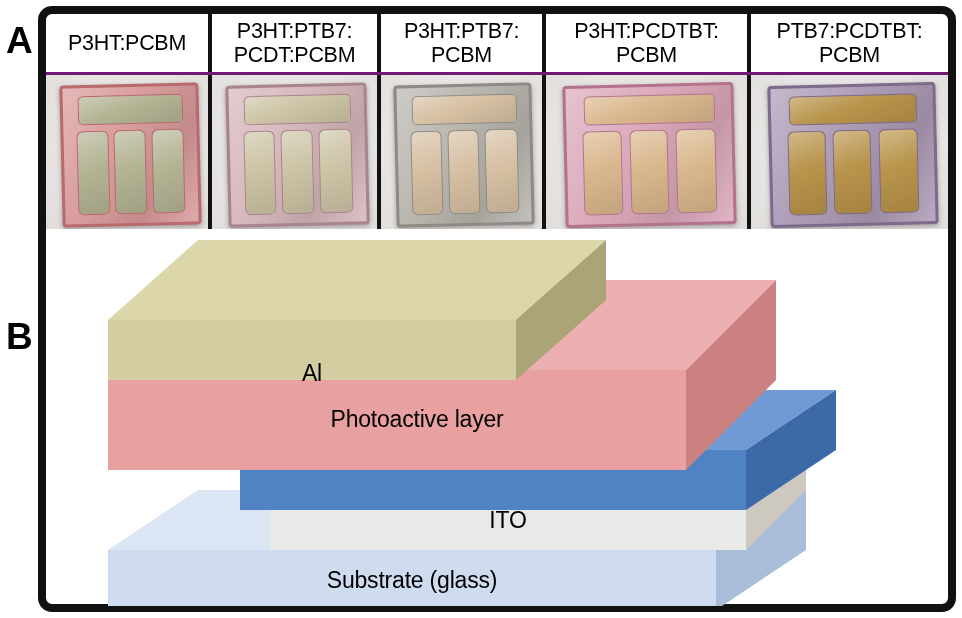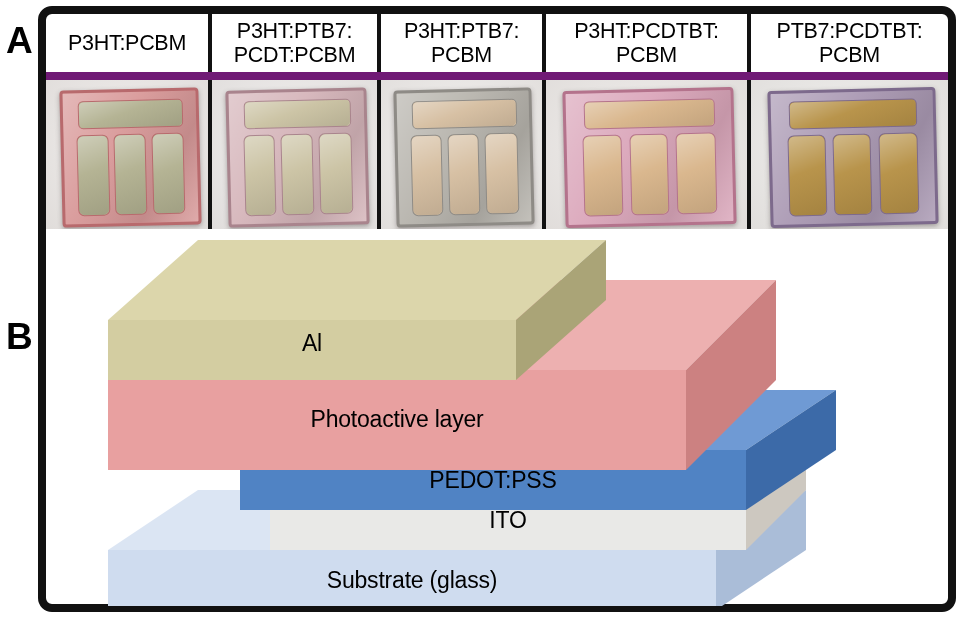--- a/index.html
+++ b/index.html
@@ -13,21 +13,21 @@
   #letter-b{left:6px;top:318px;}
 
   
   .frame{position:absolute;left:38px;top:6px;width:918px;height:606px;
          border:8px solid #111111;border-radius:14px;box-sizing:border-box;
          background:#ffffff;}
 
   
   .panel-a{position:absolute;left:46px;top:14px;width:902px;height:215px;
            box-sizing:border-box;display:flex;flex-direction:column;}
-  .hdr-row{display:flex;height:58px;flex:0 0 58px;border-bottom:8px solid #701a75;}
+  .hdr-row{display:flex;height:58px;flex:0 0 58px;border-bottom:3px solid #701a75;}
   .hdr-cell{display:flex;align-items:center;justify-content:center;text-align:center;
             font-size:21.5px;color:#000;line-height:1.12;box-sizing:border-box;
             padding:0 3px;border-right:4px solid #111;letter-spacing:-0.3px;}
   .hdr-cell:last-child{border-right:none;}
   .photo-row{display:flex;flex:1 1 auto;}
   .photo-cell{position:relative;box-sizing:border-box;border-right:4px solid #111;
               overflow:hidden;background:#f2efee;}
   .photo-cell:last-child{border-right:none;}
 
   
@@ -203,18 +203,17 @@
       <rect id="pho-front" x="62" y="136" width="578" height="100" fill="#e8a0a0"></rect>
     </g>
 
     <g>
       <polygon id="al-top" points="62,86 152,6 560,6 470,86" fill="#dcd6ab"></polygon>
       <polygon id="al-side" points="470,86 560,6 560,66 470,146" fill="#aaa477"></polygon>
       <rect id="al-front" x="62" y="86" width="408" height="60" fill="#d3cda1"></rect>
     </g>
   </svg>
 
-  <div class="lyr-label" style="left:62px;top:96px;width:408px;">Al</div>
-  <div class="lyr-label" style="left:62px;top:172px;width:578px;">Photoactive layer</div>
-  <div class="lyr-label" style="left:194px;top:233px;width:506px;">PEDOT:PSS</div>
+  <div class="lyr-label" style="left:62px;top:126px;width:408px;">Al</div>
+  <div class="lyr-label" style="left:62px;top:172px;width:578px;padding-left:20px;">Photoactive layer</div>
   <div class="lyr-label" style="left:224px;top:273px;width:476px;">ITO</div>
   <div class="lyr-label" style="left:62px;top:333px;width:608px;">Substrate (glass)</div>
 </div>
 
 </body></html>

